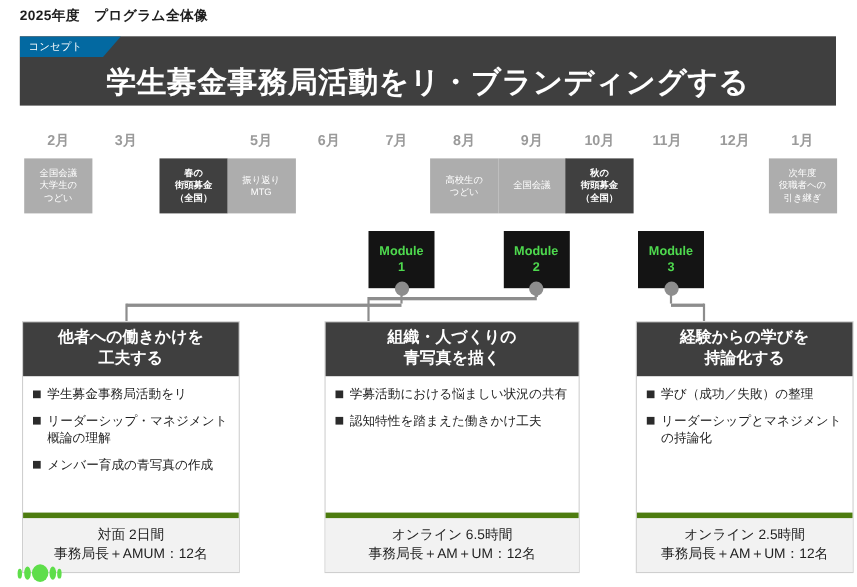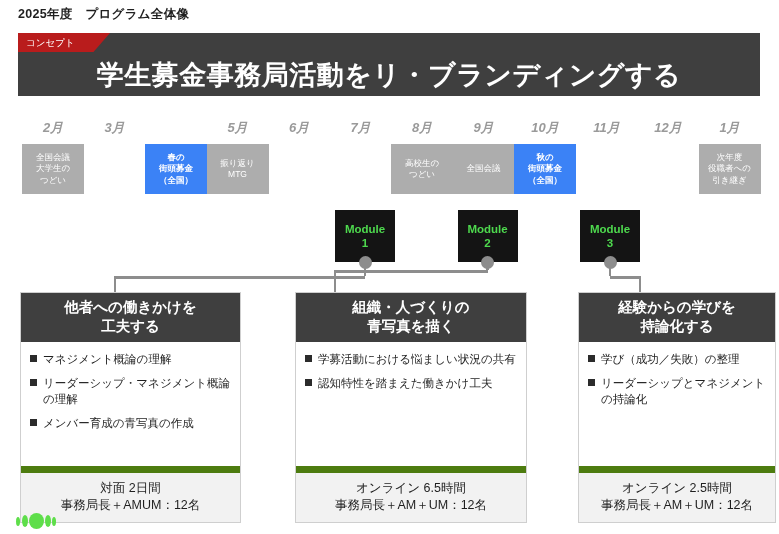--- a/index.html
+++ b/index.html
@@ -20,49 +20,49 @@
     letter-spacing:.3px;white-space:pre;
   }
 
   
   .banner{
     position:absolute;left:18px;top:33px;width:742px;height:63px;
     background:#3f3f3f;
   }
   .banner-tag{
     position:absolute;left:0;top:0;height:19px;width:92px;
-    background:#b91c1c;color:#ffffff;
+    background:#0369a1;color:#ffffff;
     font-size:9.5px;line-height:19px;
     padding-left:8px;box-sizing:border-box;
     clip-path:polygon(0 0,100% 0,82% 100%,0 100%);
   }
   .banner-title{
     position:absolute;left:0;top:0;width:742px;height:63px;
     display:flex;align-items:center;justify-content:center;
     color:#ffffff;font-size:27px;font-weight:bold;
     letter-spacing:.5px;padding-top:20px;box-sizing:border-box;
   }
 
   
   .months{position:absolute;left:0;top:119px;width:779px;height:20px;}
   .month{
     position:absolute;top:0;width:62px;text-align:center;
-    font-size:13px;font-weight:bold;color:#9a9a9a;font-style:italic;
+    font-size:13px;font-weight:bold;color:#9a9a9a;
   }
 
   
   .event{
     position:absolute;top:144px;width:62px;height:50px;
     display:flex;align-items:center;justify-content:center;
     text-align:center;color:#ffffff;
     font-size:8.5px;line-height:11.5px;
     box-sizing:border-box;padding:2px;
   }
   .event.light{background:#adadad;font-weight:normal;}
-  .event.dark{background:#3b82f6;font-weight:bold;}
+  .event.dark{background:#404040;font-weight:bold;}
 
   
   .module{
     position:absolute;top:210px;width:60px;height:52px;
     background:#141414;color:#4ed94e;
     display:flex;flex-direction:column;align-items:center;justify-content:center;
     font-size:11.5px;font-weight:bold;line-height:14px;
   }
   .module .mnum{display:block;}
   .knob{
@@ -94,21 +94,21 @@
   .bullet{
     display:flex;align-items:flex-start;
     font-size:11.5px;line-height:16px;color:#1f1f1f;
     margin-bottom:8px;
   }
   .bullet .sq{
     flex:0 0 auto;width:7px;height:7px;background:#2b2b2b;
     margin:4px 6px 0 0;
   }
   .card-foot{
-    border-top:7px solid #4d7c0f;
+    border-top:5px solid #4d7c0f;
     background:#f2f2f2;
     text-align:center;
     font-size:12.5px;line-height:17px;color:#1f1f1f;
     padding:7px 4px 8px;
   }
 
   
   .logo{position:absolute;left:16px;top:513px;width:40px;height:16px;}
   .logo span{position:absolute;background:#5ede4a;border-radius:50%;}
 </style>
@@ -173,26 +173,26 @@
       <div class="conn v" style="left: 113.75px; top: 276px; height: 16px;"></div>
       <div class="conn v" style="left: 486.25px; top: 268px; height: 2px;"></div>
       <div class="conn h" style="left: 335px; top: 270px; width: 152.5px;"></div>
       <div class="conn v" style="left: 333.75px; top: 270px; height: 22px;"></div>
       <div class="conn v" style="left: 608.75px; top: 268px; height: 8px;"></div>
       <div class="conn h" style="left: 610px; top: 276px; width: 30px;"></div>
       <div class="conn v" style="left: 638.75px; top: 276px; height: 16px;"></div>
     </div>
 
   <div>
-      <div class="card" style="left: 20px; width: 221px;">
+      <div class="card" style="left: 20px; width: 198px;">
         <div class="card-head">他者への働きかけを<br>工夫する</div>
         <div class="card-body">
           <div class="bullet">
             <span class="sq"></span>
-            <span>マネジメント概論の理解</span>
+            <span>学生募金事務局活動をリ</span>
           </div>
           <div class="bullet">
             <span class="sq"></span>
             <span>リーダーシップ・マネジメント概論の理解</span>
           </div>
           <div class="bullet">
             <span class="sq"></span>
             <span>メンバー育成の青写真の作成</span>
           </div>
         </div>

